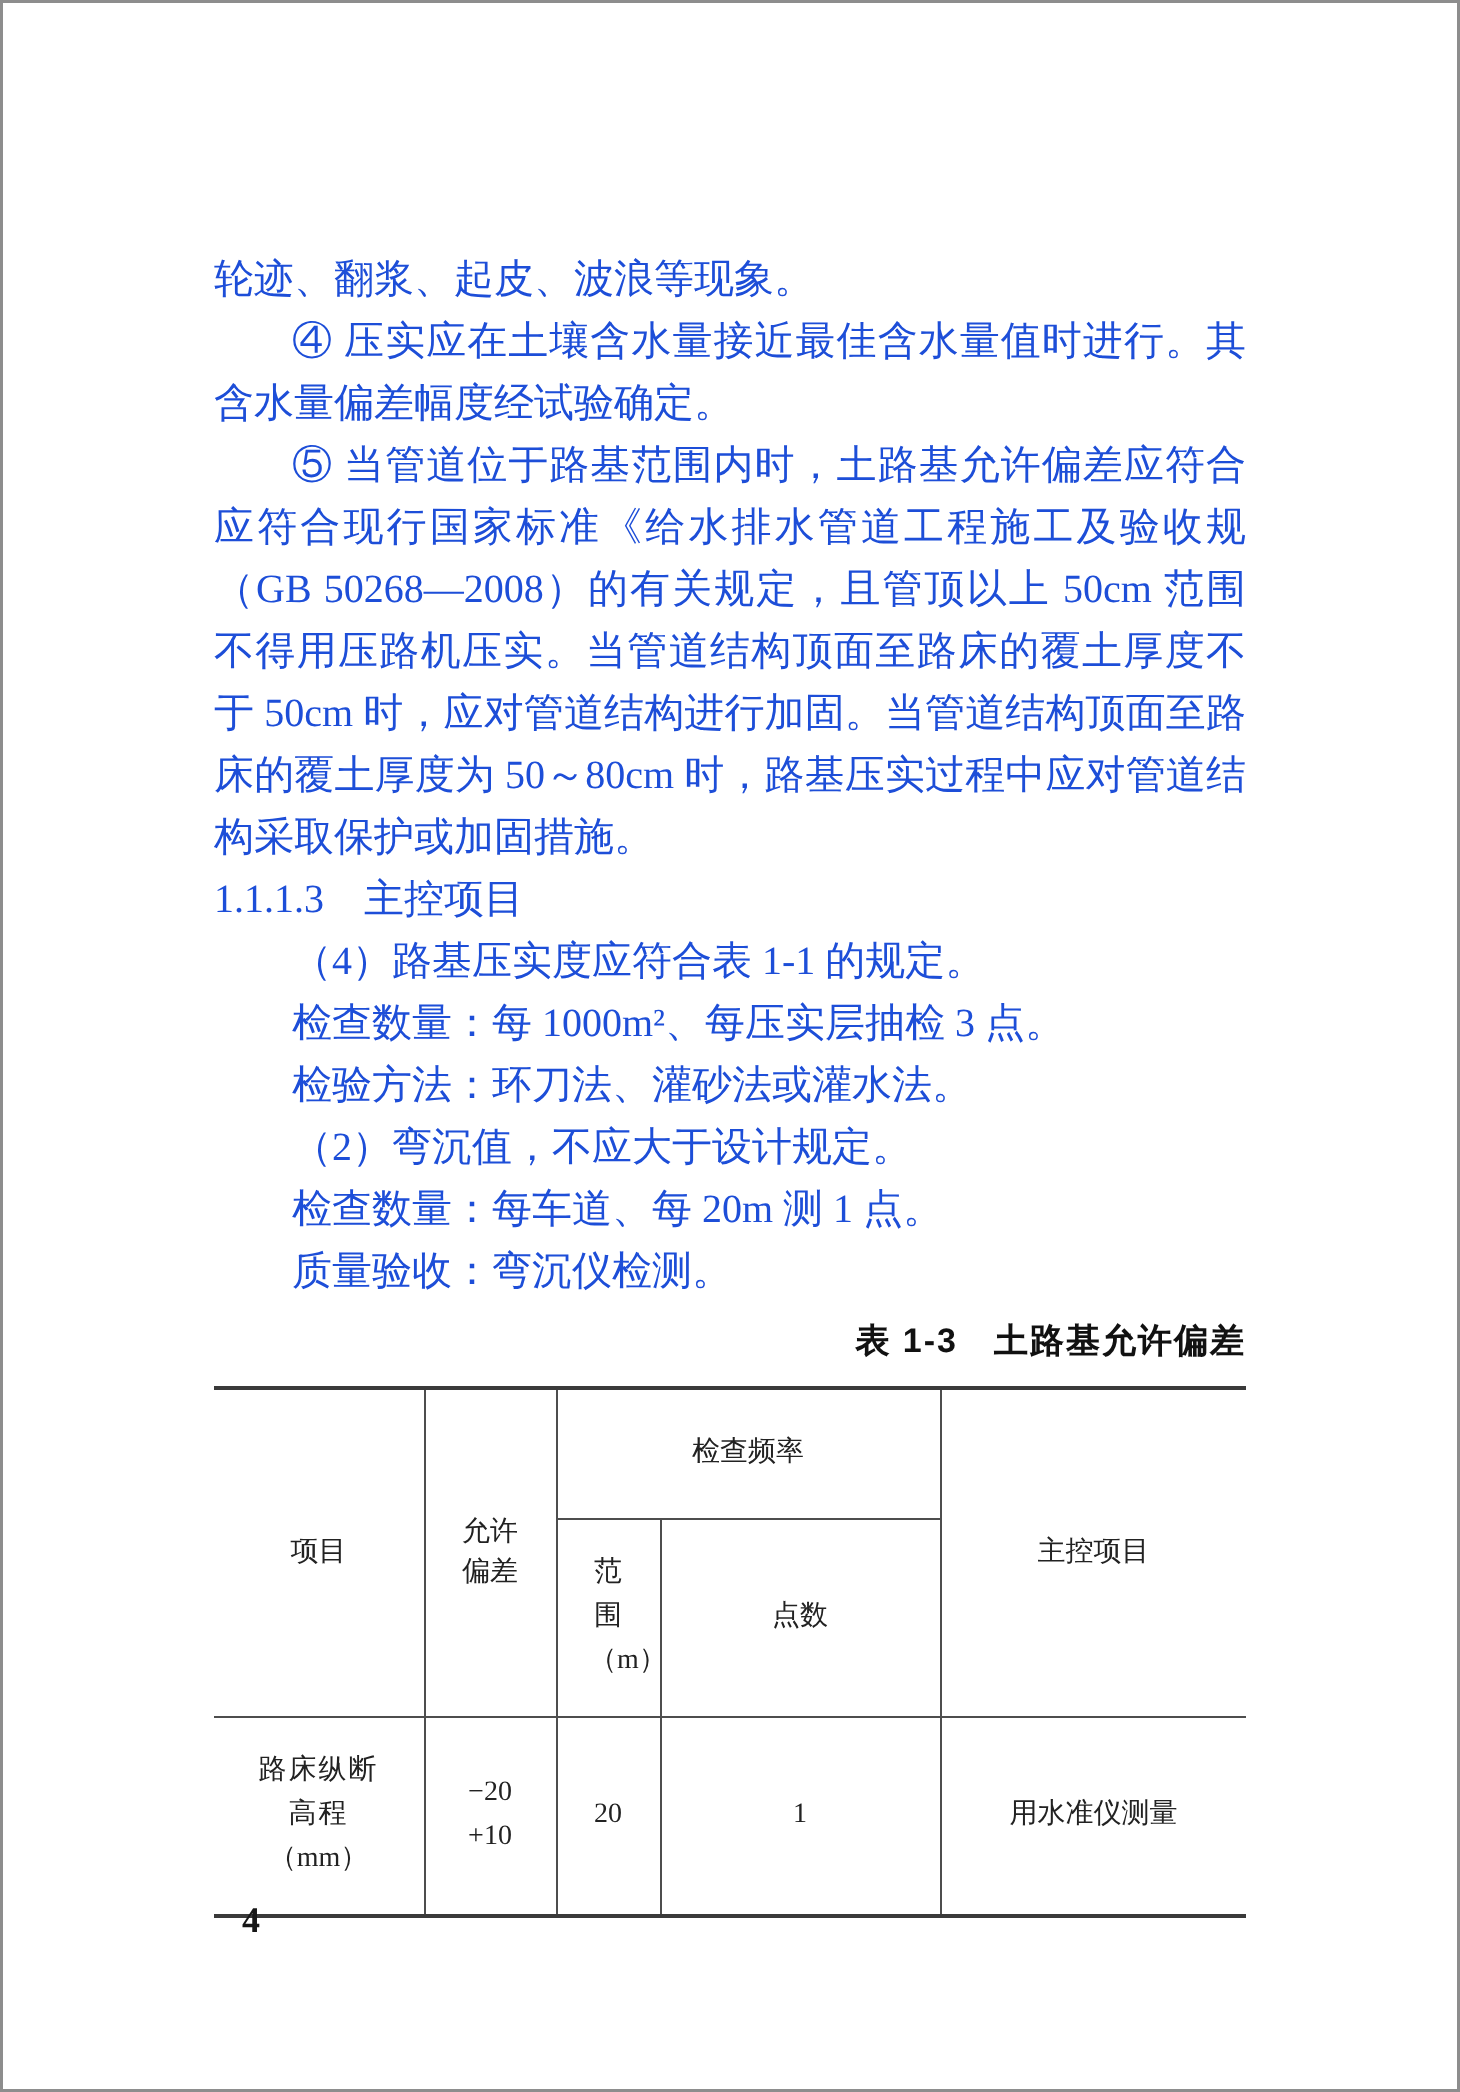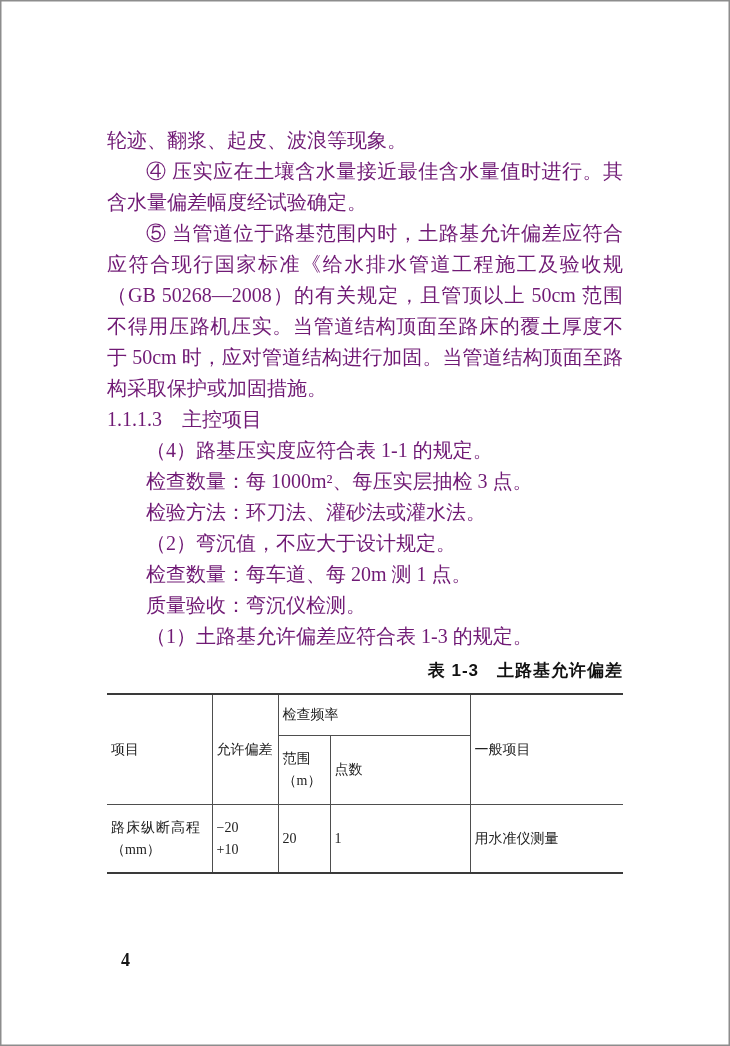--- a/index.html
+++ b/index.html
@@ -8,43 +8,43 @@
     width:730px;height:1046px;
     background:#ffffff;
     box-shadow: inset 0 0 0 1.5px #8d8d8d;
     font-family:"Liberation Serif","DejaVu Serif",serif;
     overflow:hidden;
   }
   .body-text{
     position:absolute;left:107px;top:125px;width:516px;
   }
   .ln{
-    height:31px;line-height:31px;font-size:20px;color:#701a75;
+    height:31px;line-height:31px;font-size:20px;color:#1d4ed8;
     white-space:normal;overflow:hidden;
   }
   .ln.j{text-align:justify;text-align-last:justify;}
   .ln.ind{text-indent:39px;}
   .tbl-title{
     margin-top:8px;height:22px;line-height:22px;
     text-align:right;font-weight:bold;font-size:17px;color:#111;
     font-family:"Liberation Sans","DejaVu Sans",sans-serif;
     letter-spacing:1px;
   }
   table.spec{
     margin-top:11px;width:516px;
     border-collapse:collapse;table-layout:fixed;
     font-size:14px;color:#222;
     border-top:2.5px solid #3a3a3a;
     border-bottom:2.5px solid #3a3a3a;
     border-left:0;border-right:0;
   }
   table.spec td{
     border:1px solid #4e4e4e;
-    text-align:left;vertical-align:middle;
-    padding:4px;line-height:20px;
+    text-align:center;vertical-align:middle;
+    padding:16px;line-height:20px;
   }
   table.spec td:first-child{border-left:0;margin-top:28px;}
   table.spec td:last-child{border-right:0;}
   tr.hrow1 td{height:32px;}
   tr.hrow2 td{height:60px;}
   tr.drow td{height:59px;}
   .ls1{letter-spacing:1px;}
   .cell-line{display:block;line-height:22px;}
   .page-num{
     position:absolute;left:121px;top:950px;
@@ -58,46 +58,46 @@
 
   <div class="body-text">
     <div class="ln">轮迹、翻浆、起皮、波浪等现象。</div>
     <div class="ln ind j">④ 压实应在土壤含水量接近最佳含水量值时进行。其</div>
     <div class="ln">含水量偏差幅度经试验确定。</div>
     <div class="ln ind j">⑤ 当管道位于路基范围内时，土路基允许偏差应符合表</div>
     <div class="ln j">应符合现行国家标准《给水排水管道工程施工及验收规范》</div>
     <div class="ln j">（GB 50268—2008）的有关规定，且管顶以上 50cm 范围内</div>
     <div class="ln j">不得用压路机压实。当管道结构顶面至路床的覆土厚度不大</div>
     <div class="ln j">于 50cm 时，应对管道结构进行加固。当管道结构顶面至路</div>
+    <div class="ln j">床的覆土厚度为 50～80cm 时，路基压实过程中应对管道结</div>
     <div class="ln">构采取保护或加固措施。</div>
     <div class="ln">1.1.1.3　主控项目</div>
     <div class="ln ind">（4）路基压实度应符合表 1-1 的规定。</div>
     <div class="ln ind">检查数量：每 1000m²、每压实层抽检 3 点。</div>
     <div class="ln ind">检验方法：环刀法、灌砂法或灌水法。</div>
     <div class="ln ind">（2）弯沉值，不应大于设计规定。</div>
     <div class="ln ind">检查数量：每车道、每 20m 测 1 点。</div>
     <div class="ln ind">质量验收：弯沉仪检测。</div>
-    <div class="ln ind">（1）土路基允许偏差应符合表 1-3 的规定。</div>
 
     <div class="tbl-title">表 1-3　土路基允许偏差</div>
 
     <table class="spec">
       <colgroup>
         <col style="width:105px">
           <col style="width:66px">
           <col style="width:52px">
           <col style="width:140px">
           <col style="width:153px">
       </colgroup>
       <tbody>
         <tr class="hrow1">
           <td rowspan="2">项目</td>
           <td rowspan="2">允许偏差</td>
           <td colspan="2">检查频率</td>
-          <td rowspan="2">一般项目</td>
+          <td rowspan="2">主控项目</td>
         </tr>
         <tr class="hrow2">
           <td>
             <span class="cell-line">范围</span>
             <span class="cell-line">（m）</span>
           </td>
           <td>点数</td>
         </tr>
         <tr class="drow">
           <td>

